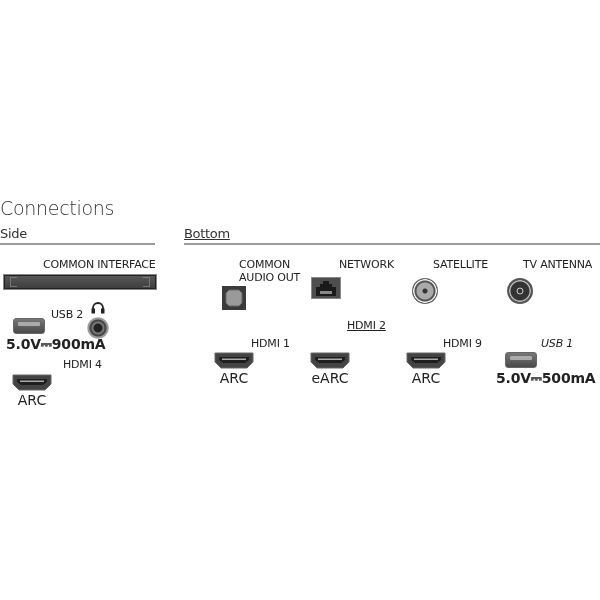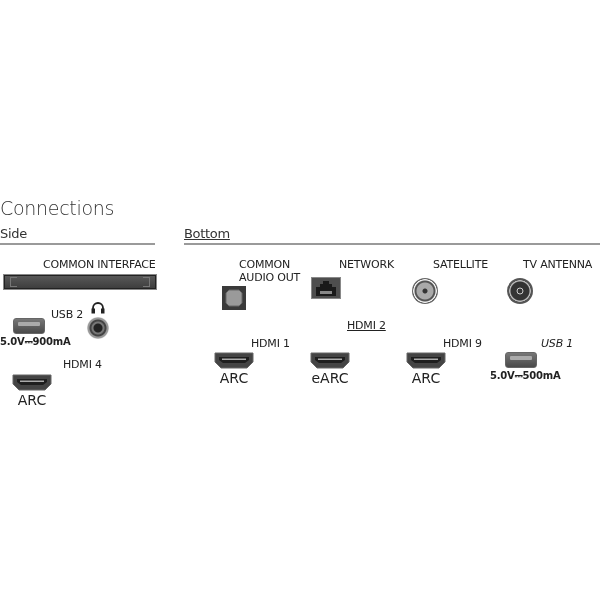--- a/index.html
+++ b/index.html
@@ -4,21 +4,21 @@
   <style>
     html, body { margin:0; padding:0; }
     body { width:600px; height:600px; background:#ffffff; position:relative; overflow:hidden;
            font-family:"DejaVu Sans", sans-serif; color:#2a2a2a; }
     .abs { position:absolute; }
     .title { left:0; top:197px; font-size:19px; font-weight:300; color:#333; letter-spacing:-0.3px; }
     .section-title { font-size:13px; color:#333; letter-spacing:-0.3px; }
     .rule { height:2px; background:#9a9a9a; }
     .label { font-size:11px; color:#222; line-height:13px; white-space:nowrap; letter-spacing:-0.2px;padding-left:43px; }
     .sub { font-size:14px; color:#222; text-align:center; white-space:nowrap; }
-    .subbold { font-size:10px; font-weight:bold; color:#222; text-align:center; white-space:nowrap; letter-spacing:-0.2px; }
+    .subbold { font-size:14px; font-weight:bold; color:#222; text-align:center; white-space:nowrap; letter-spacing:-0.2px;padding-left:6px; }
     .ci-slot { left:3px; top:274px; width:152px; height:14px; background:linear-gradient(#5a5a5a,#3c3c3c);
                border:1px solid #888; box-shadow: inset 0 0 0 1px #222; }
     .ci-slot::before { content:""; position:absolute; left:6px; top:2px; width:6px; height:8px; border:1px solid #777; border-right:none; }
     .ci-slot::after { content:""; position:absolute; right:6px; top:2px; width:6px; height:8px; border:1px solid #777; border-left:none; }
     .usb { width:32px; height:16px; border-radius:3px; background:linear-gradient(#777,#4a4a4a); border:1px solid #666; box-sizing:border-box; }
     .usb::after { content:""; position:absolute; left:4px; top:3px; width:22px; height:4px; background:#aaa; border-radius:1px; }
     .hdmi { width:40px; height:17px; }
     .jack { width:22px; height:22px; border-radius:50%; background:radial-gradient(circle,#222 0 4px,#777 5px 6px,#444 7px 8px,#999 9px 10px,#ddd 11px); }
     .spdif { width:24px; height:24px; background:#3a3a3a; box-sizing:border-box; }
     .rj45 { width:30px; height:22px; background:#4e4e4e; border:1px solid #888; box-sizing:border-box; }

